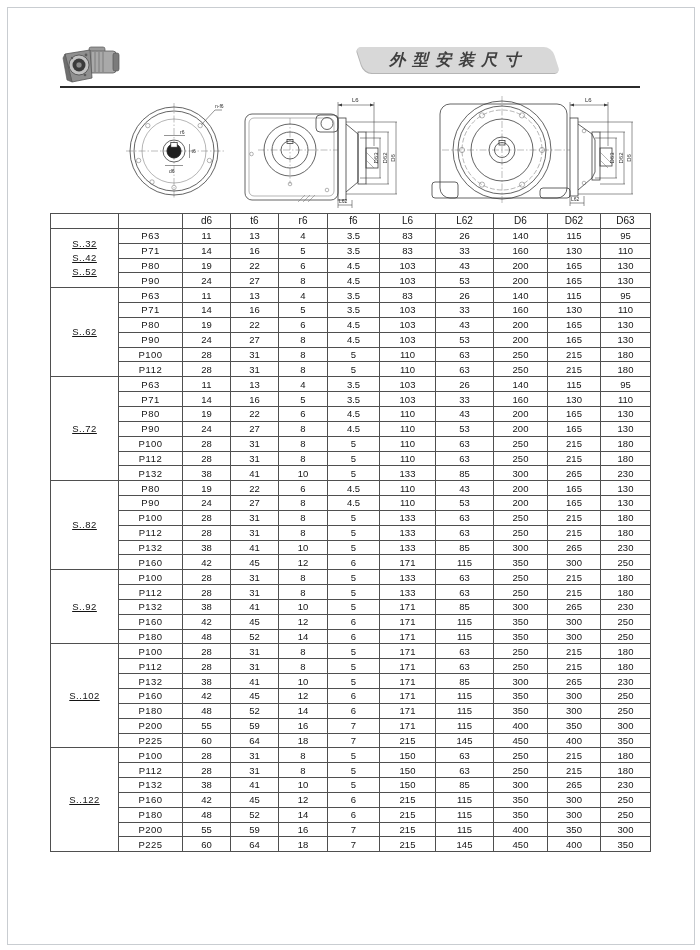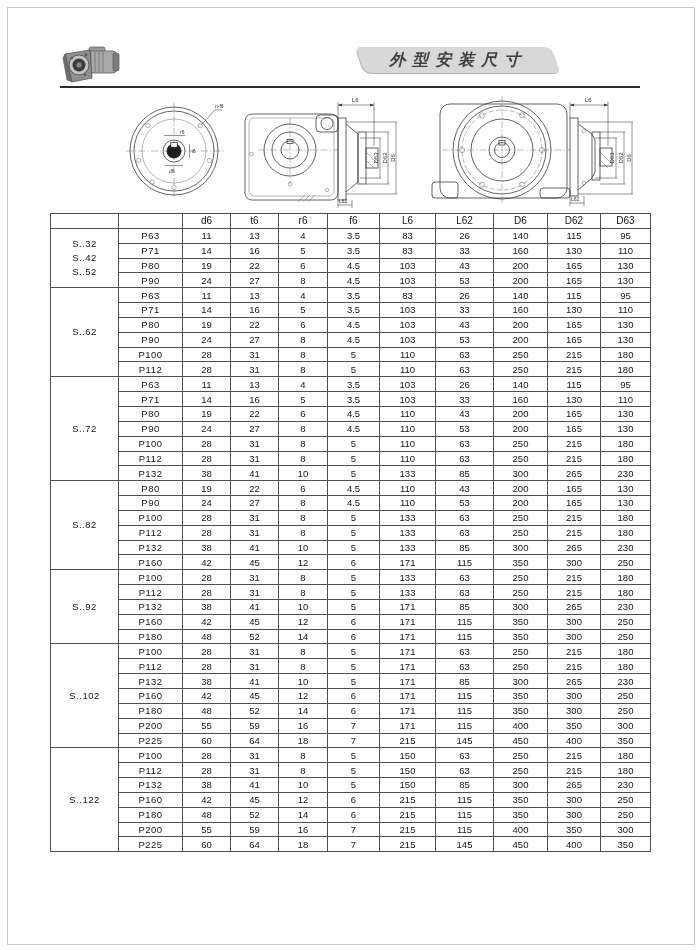--- a/index.html
+++ b/index.html
@@ -30,21 +30,21 @@
   .dimtxt { font-family:"Liberation Sans", sans-serif; font-size:6px; fill:#2c2c2c; }
   .tinytxt { font-family:"Liberation Sans", sans-serif; font-size:5px; fill:#2c2c2c; }
 
   
   table.dims { position:absolute; left:50px; top:213px; width:600px;
     border-collapse:collapse; table-layout:fixed; }
   table.dims td, table.dims th { border:1px solid #4f4f4f; text-align:center;
     vertical-align:middle; height:14.85px; padding:0; font-weight:normal;
     font-size:9.5px; color:#141414; }
   table.dims th { font-size:10px; }
-  td.group-cell { font-size:11px; white-space:pre-line; line-height:1.45; letter-spacing:0.5px; }
+  td.group-cell { font-size:11px; white-space:pre-line; line-height:1.45; letter-spacing:0.5px;text-decoration:underline; }
   td.model-cell { font-size:9.5px; letter-spacing:0.5px; }
 </style>
 </head>
 <body>
 
 <div class="page">
   <div class="page-frame"></div>
 
   <svg class="photo" width="62" height="48" viewBox="0 0 62 48">
     <rect x="29" y="9" width="16" height="7" rx="2" fill="#9a9a9a" stroke="#5a5a5a" stroke-width="0.7"></rect>

